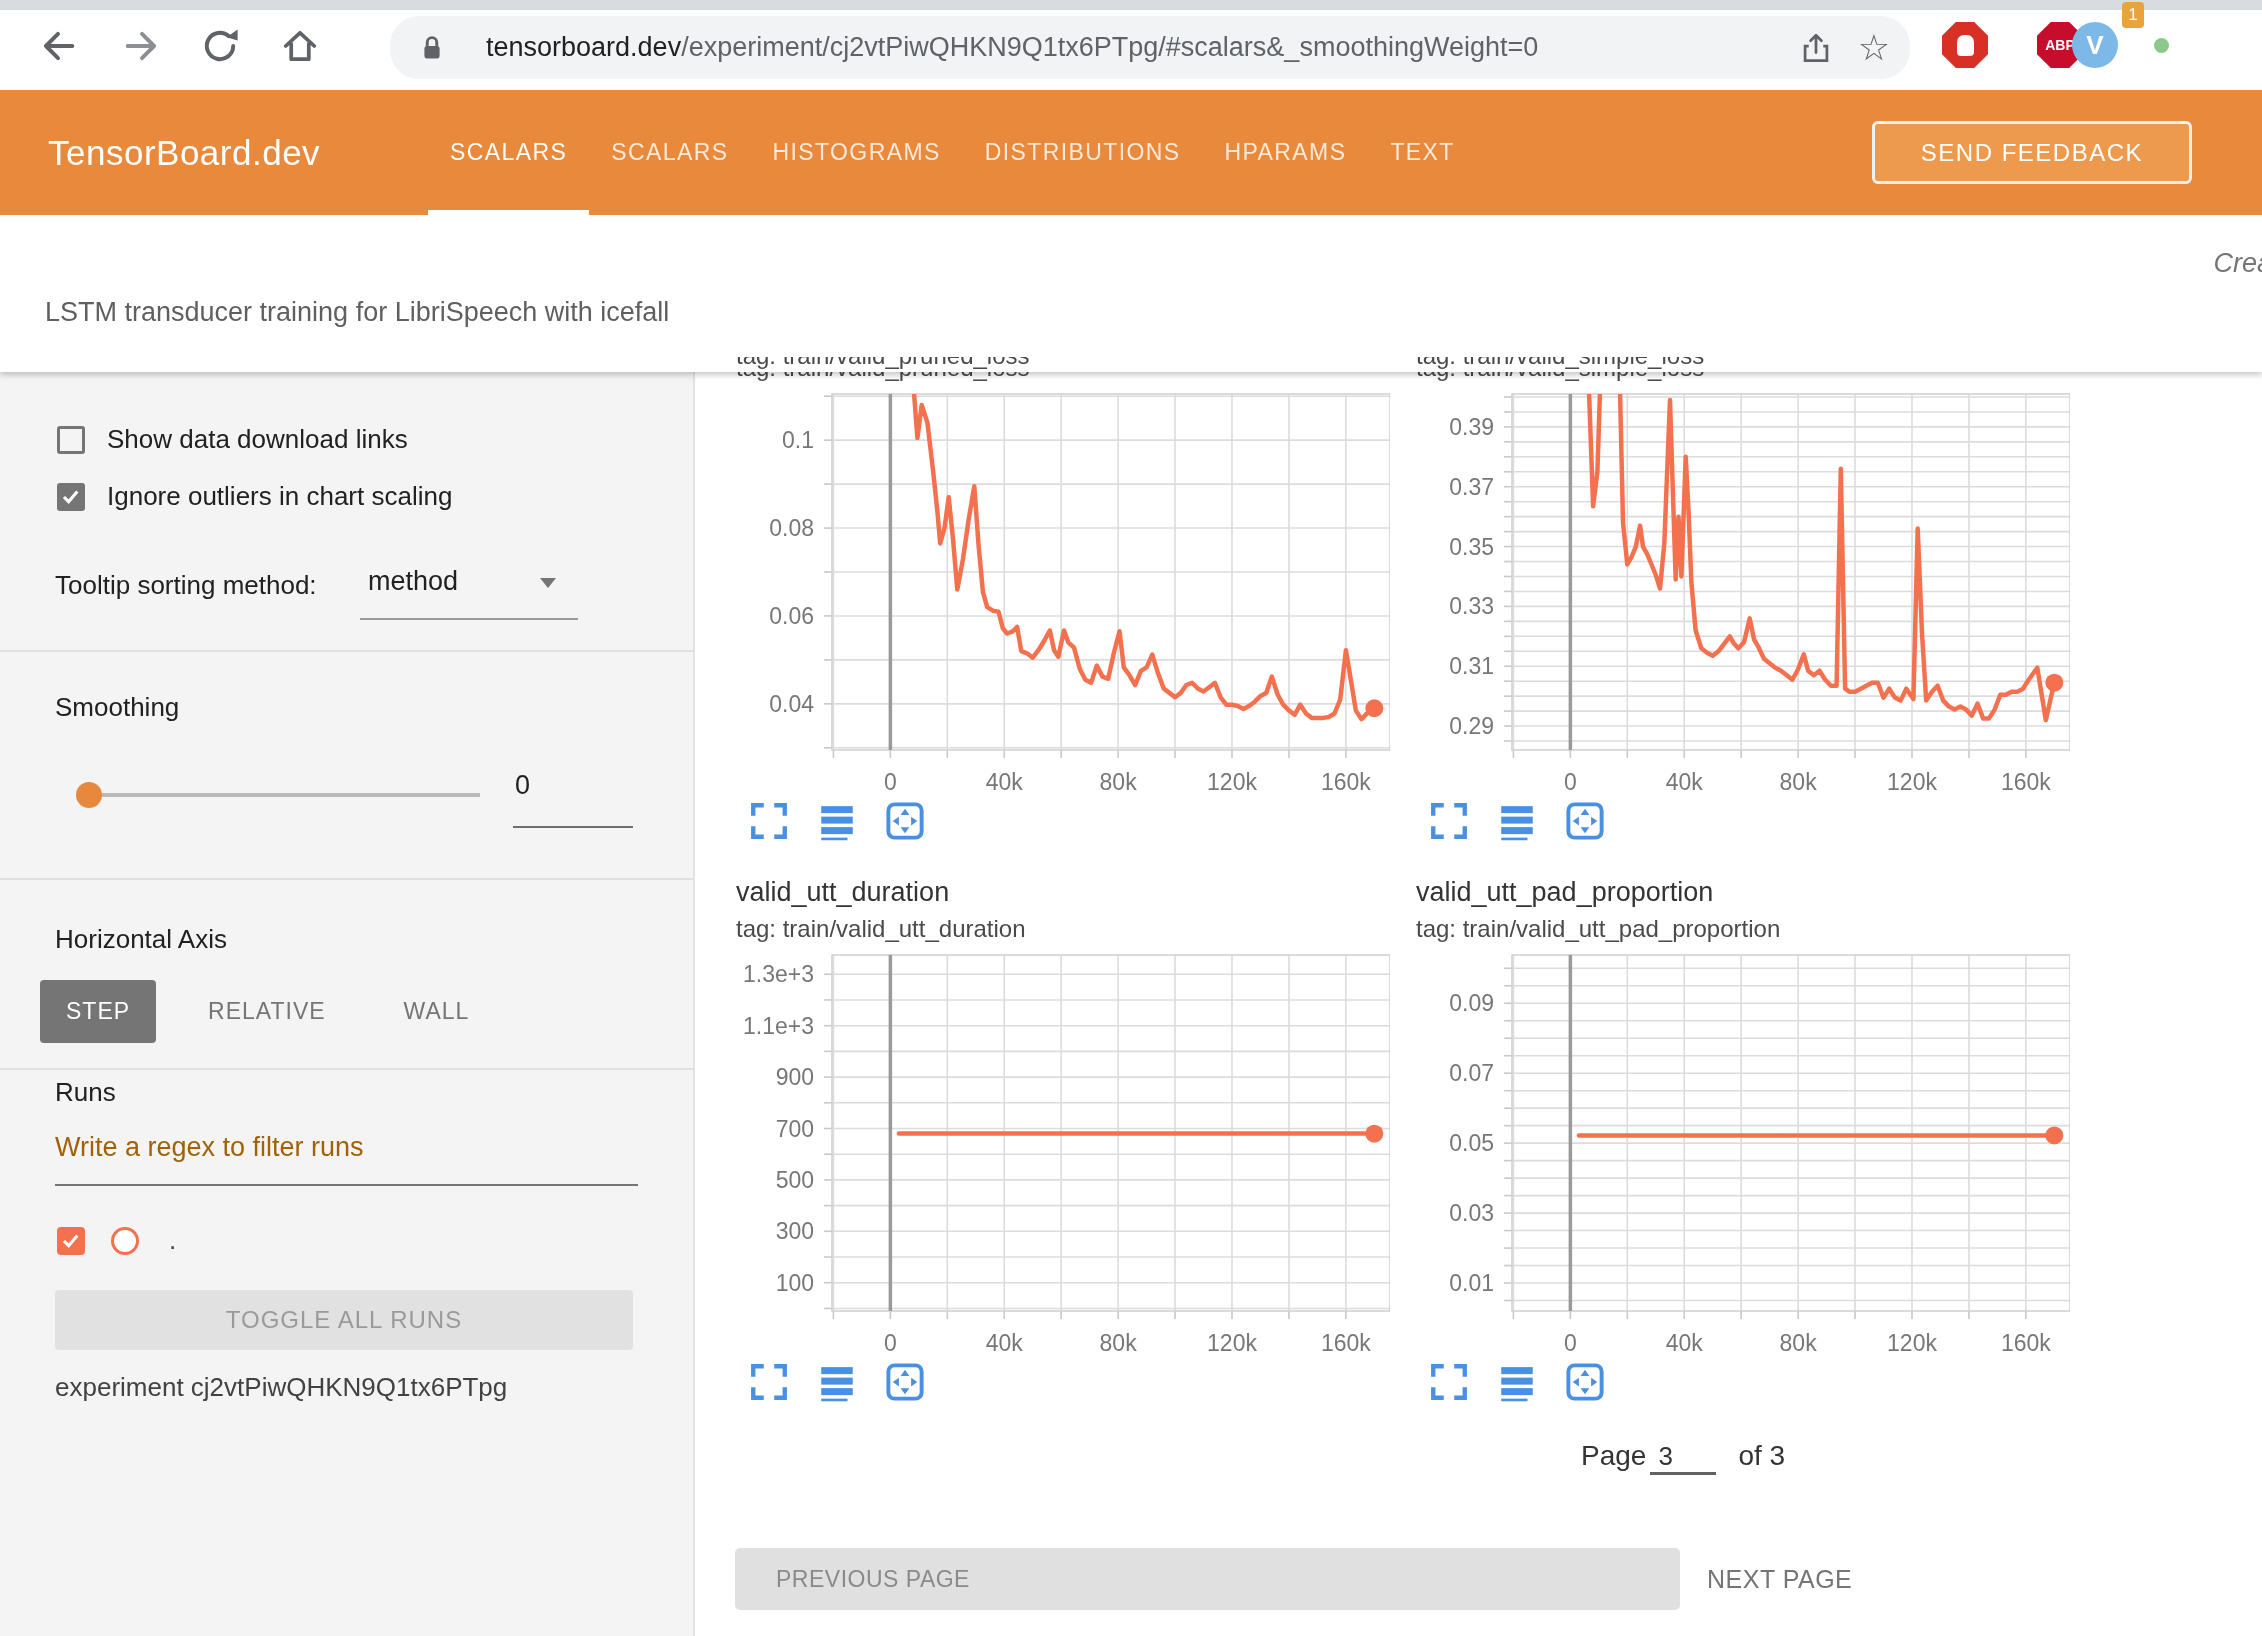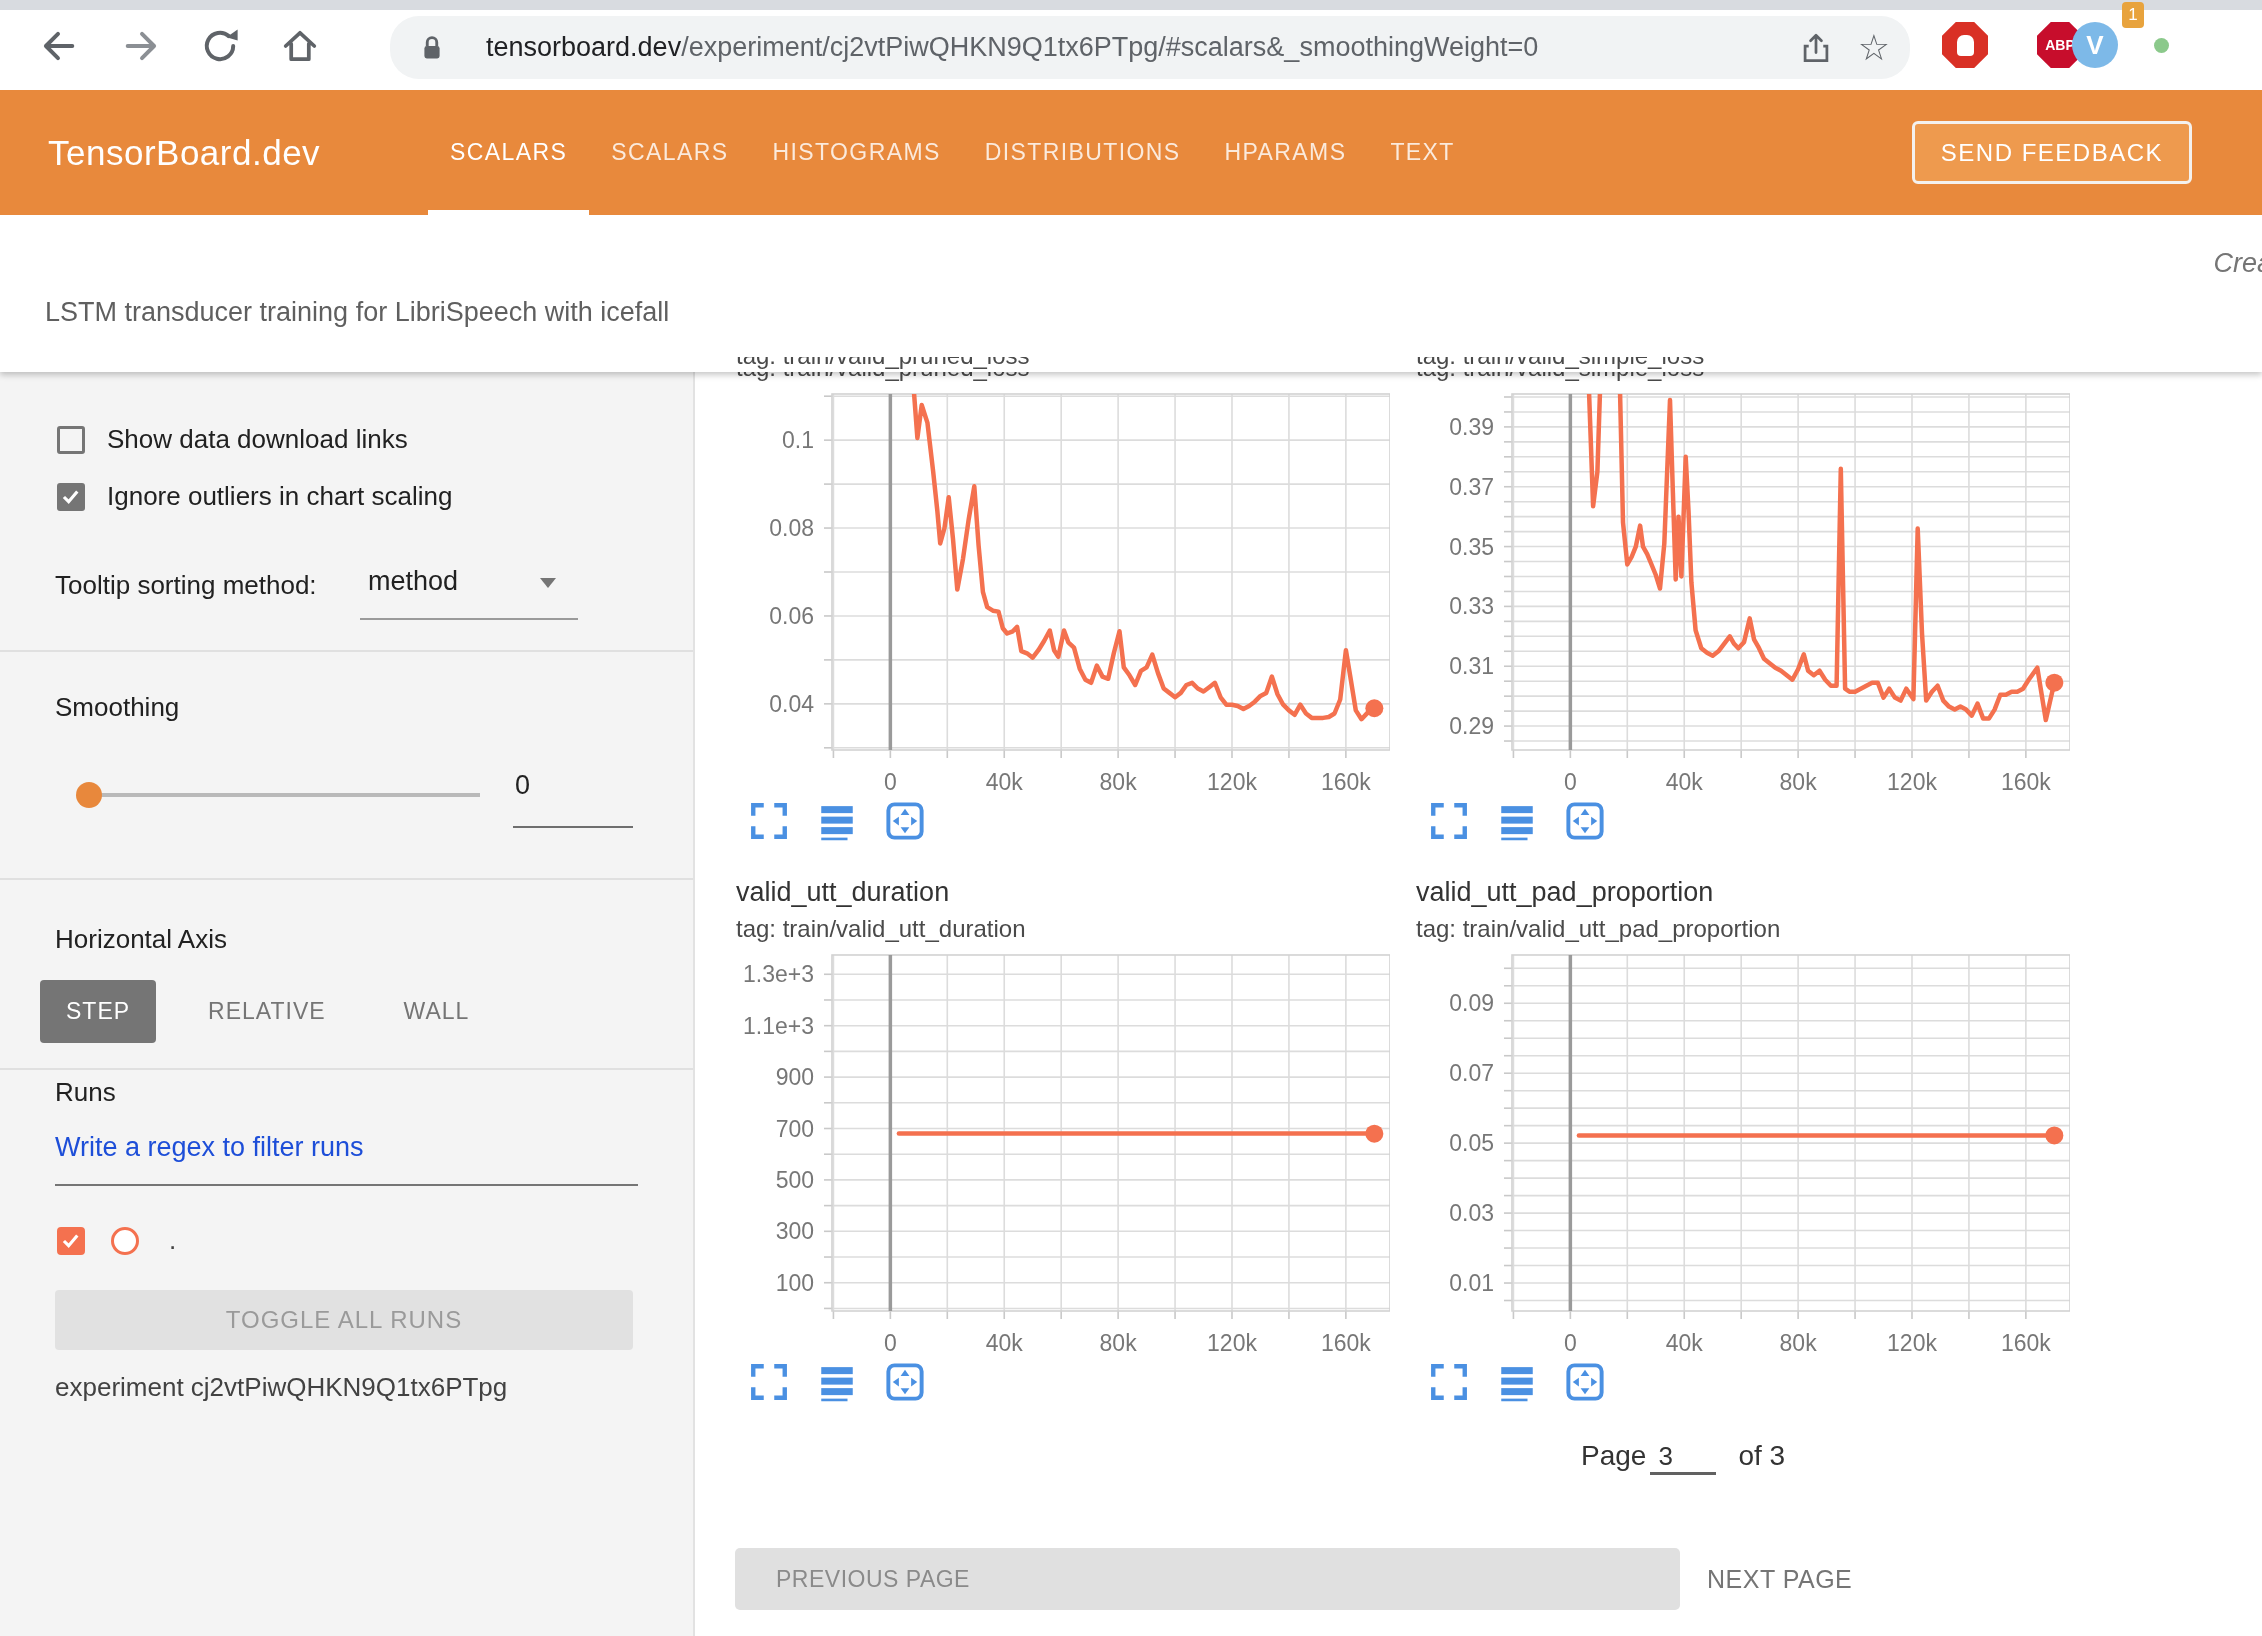--- a/index.html
+++ b/index.html
@@ -32,21 +32,21 @@
     radial-gradient(circle at 45% 68%, #8a5a28 4px, transparent 5px),
     radial-gradient(circle at 70% 62%, #8a5a28 3px, transparent 4px), #cf9052; border-radius:50%; }
   
   .tb-header { position:relative; width:100%; height:125px; background:#e8893c; display:flex; align-items:center; z-index:31;}
   .logo { color:#fff; font-size:35px; font-weight:500; margin-left:48px; letter-spacing:0.5px; }
   .tabs { display:flex; margin-left:108px; height:125px; }
   .tab { color:rgba(255,255,255,0.82); font-size:23px; letter-spacing:1.4px; padding:0 22px; height:125px;
     display:flex; align-items:center; position:relative; cursor:pointer; }
   .tab.active { color:#fff; }
   .tab.active::after { content:''; position:absolute; left:0; right:0; bottom:0; height:5px; background:#fff; }
-  .feedback { position:absolute; right:70px; top:31px; height:63px; padding:0 26px; background:#ee9a4e;
+  .feedback { position:absolute; right:70px; top:31px; height:63px; padding:0 46px; background:#ee9a4e;
     border:3px solid #f4f1ee; border-radius:6px; color:#fff; font-size:24px; letter-spacing:1.5px;
     display:flex; align-items:center; cursor:pointer; font-family:inherit; }
   
   .subheader { position:relative; width:100%; height:157px; background:#fff; z-index:30;
     box-shadow:0 3px 6px rgba(0,0,0,0.22); }
   .created { position:absolute; right:-10px; top:33px; font-size:27px; font-style:italic; color:#757575; white-space:nowrap; }
   .descr { position:absolute; left:45px; top:82px; font-size:27px; color:#5f5f5f; }
   .tag-sliver { position:absolute; bottom:0; height:15px; width:620px; overflow:hidden; }
   .tag-sliver > div { position:relative; top:-14px; font-size:24px; line-height:26px; color:#4a4a4a; }
   
@@ -63,21 +63,21 @@
   .side-label { position:absolute; left:55px; font-size:26px; color:#212121; }
   .select-val { position:absolute; font-size:27px; color:#212121; cursor:pointer; }
   .caret { position:absolute; width:0; height:0; border-left:8px solid transparent; border-right:8px solid transparent;
     border-top:10px solid #757575; cursor:pointer; }
   .underline { position:absolute; height:2px; background:#8a8a8a; }
   .slider-track { position:absolute; height:4px; background:#b9b9b9; cursor:pointer; }
   .slider-handle { position:absolute; width:26px; height:26px; border-radius:50%; background:#e8883c; cursor:grab; }
   .axis-btn { font-size:23px; letter-spacing:1px; color:#757575; background:transparent; border:none;
     padding:18px 26px; border-radius:4px; cursor:pointer; font-family:inherit; }
   .axis-btn.active { background:#757575; color:#fff; }
-  .filter-ph { position:absolute; left:55px; font-size:27px; color:#1d4ed8; }
+  .filter-ph { position:absolute; left:55px; font-size:27px; color:#a16207; }
   .toggle-btn { position:absolute; left:55px; width:578px; height:60px; background:#e1e1e1; border:none; border-radius:4px;
     color:#9a9a9a; font-size:24px; letter-spacing:1px; cursor:pointer; font-family:inherit; }
   .exp-label { position:absolute; left:55px; font-size:26px; color:#424242; }
   
   .chart-card { position:absolute; width:690px; }
   .chart-title { font-size:27px; color:#333; height:38px; padding-left:36px; }
   .chart-tag { font-size:24px; color:#4a4a4a; height:28px; padding-left:36px; }
   svg.plot { display:block; margin-top:4px; }
   svg.plot text { font-family:"Liberation Sans", sans-serif; }
   .chart-actions { display:flex; gap:26px; margin-left:48px; margin-top:2px; }

